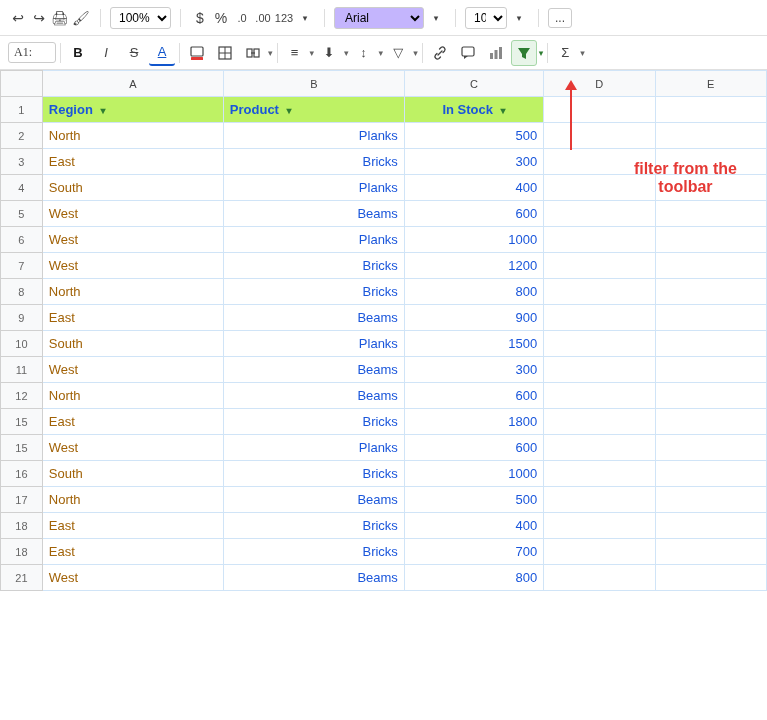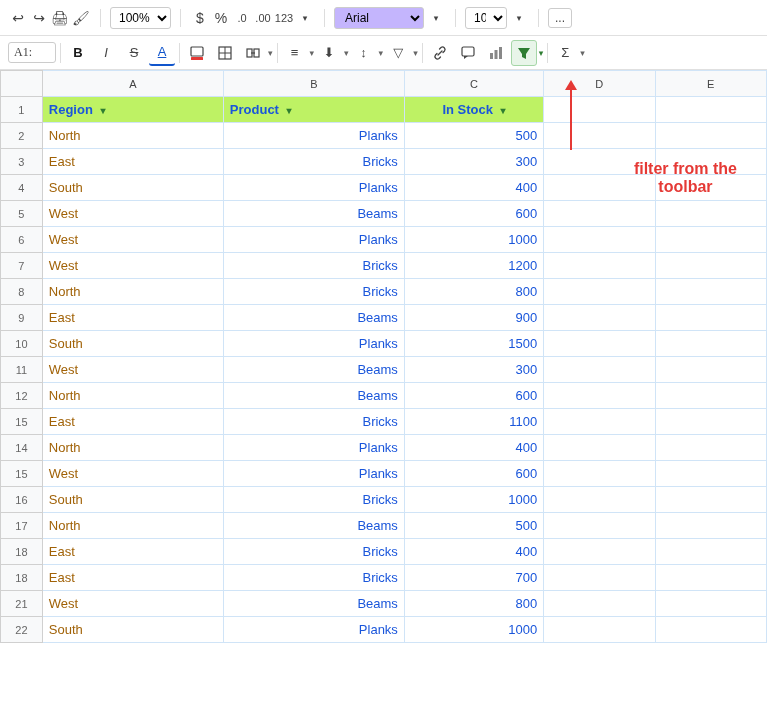--- a/index.html
+++ b/index.html
@@ -415,29 +415,21 @@
       <td class="region-cell">North</td>
       <td class="product-cell">Beams</td>
       <td class="stock-cell">600</td>
       <td></td>
       <td></td>
     </tr>
           <tr>
       <td class="row-num">15</td>
       <td class="region-cell">East</td>
       <td class="product-cell">Bricks</td>
-      <td class="stock-cell">1100</td>
-      <td></td>
-      <td></td>
-    </tr>
-          <tr>
-      <td class="row-num">14</td>
-      <td class="region-cell">North</td>
-      <td class="product-cell">Planks</td>
-      <td class="stock-cell">400</td>
+      <td class="stock-cell">1800</td>
       <td></td>
       <td></td>
     </tr>
           <tr>
       <td class="row-num">15</td>
       <td class="region-cell">West</td>
       <td class="product-cell">Planks</td>
       <td class="stock-cell">600</td>
       <td></td>
       <td></td>
@@ -472,28 +464,20 @@
       <td class="product-cell">Bricks</td>
       <td class="stock-cell">700</td>
       <td></td>
       <td></td>
     </tr>
           <tr>
       <td class="row-num">21</td>
       <td class="region-cell">West</td>
       <td class="product-cell">Beams</td>
       <td class="stock-cell">800</td>
-      <td></td>
-      <td></td>
-    </tr>
-          <tr>
-      <td class="row-num">22</td>
-      <td class="region-cell">South</td>
-      <td class="product-cell">Planks</td>
-      <td class="stock-cell">1000</td>
       <td></td>
       <td></td>
     </tr>
         </tbody>
     </table>
   </div>
 
   <div class="annotation-arrow">
     <div class="arrow-head"></div>
     <div class="arrow-line"></div>

